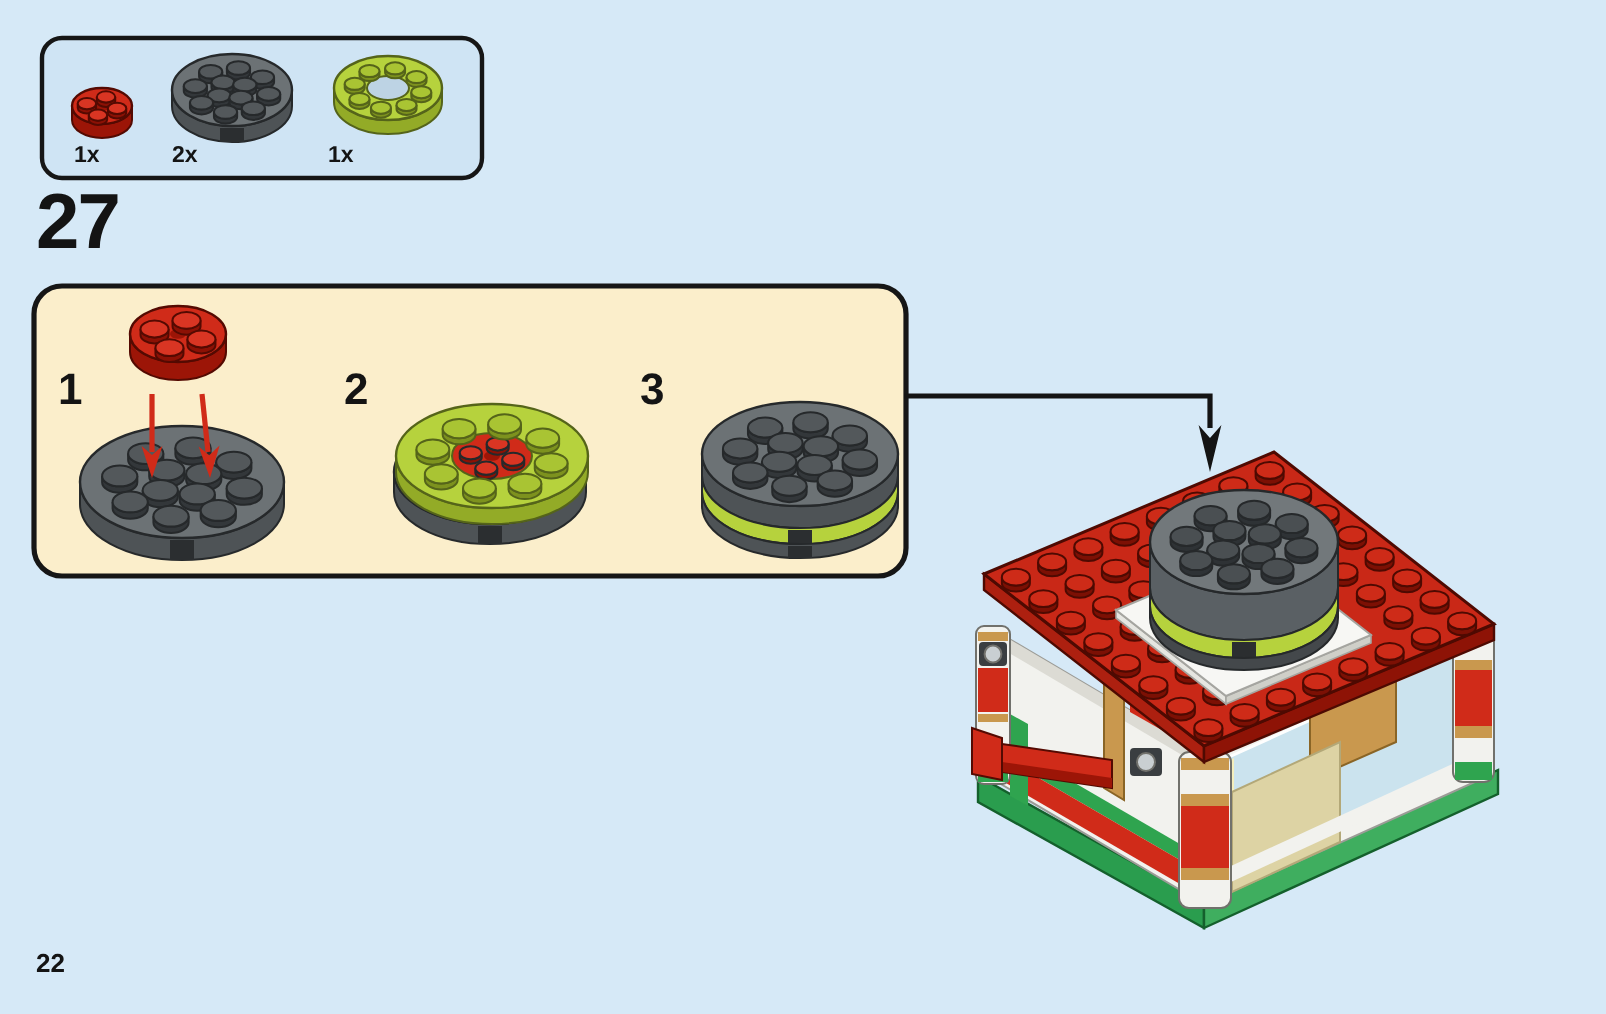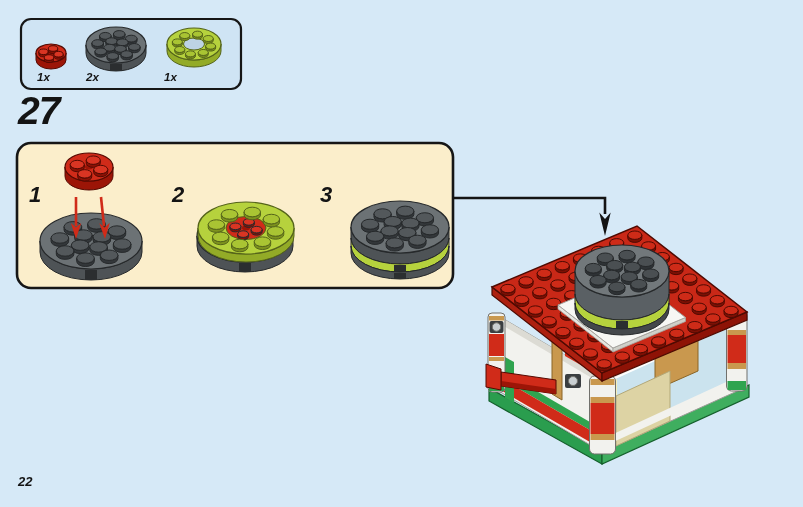--- a/index.html
+++ b/index.html
@@ -1,17 +1,17 @@
 <!DOCTYPE html>
 <html><head>
 <meta charset="utf-8">
 <style>
   html,body{margin:0;padding:0;}
   body{background:#d6e9f7;font-family:"Liberation Sans",sans-serif;}
-  .page{position:relative;width:803px;height:507px;overflow:hidden;font-style:italic;}
+  .page{position:relative;width:803px;height:507px;overflow:hidden;}
   svg text{font-family:"Liberation Sans",sans-serif;fill:#141414;}
   .t-qty{font-size:11.5px;font-weight:bold;}
   .t-substep{font-size:22px;font-weight:bold;}
   .t-step{font-size:39px;font-weight:bold;letter-spacing:-1px;}
   .t-page{font-size:13px;font-weight:bold;}
 </style>
 </head>
 <body>
 
 <div class="page">

